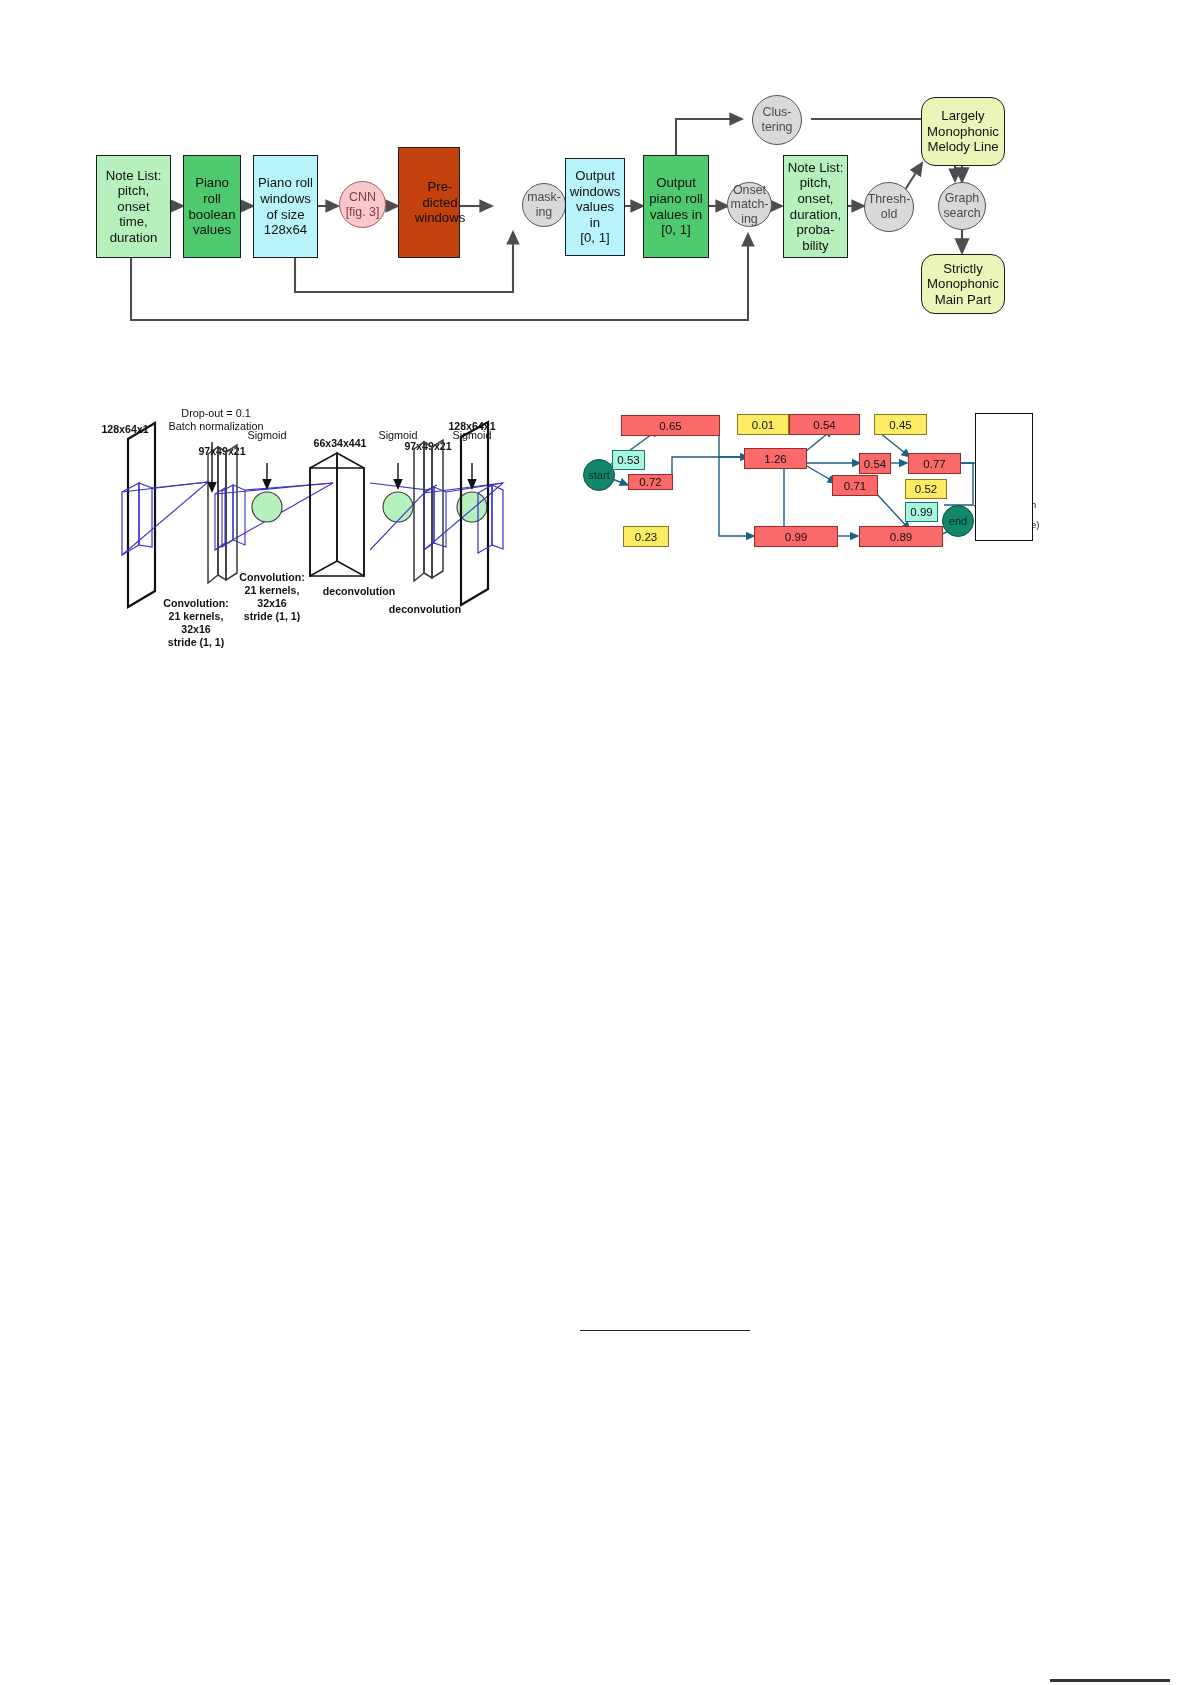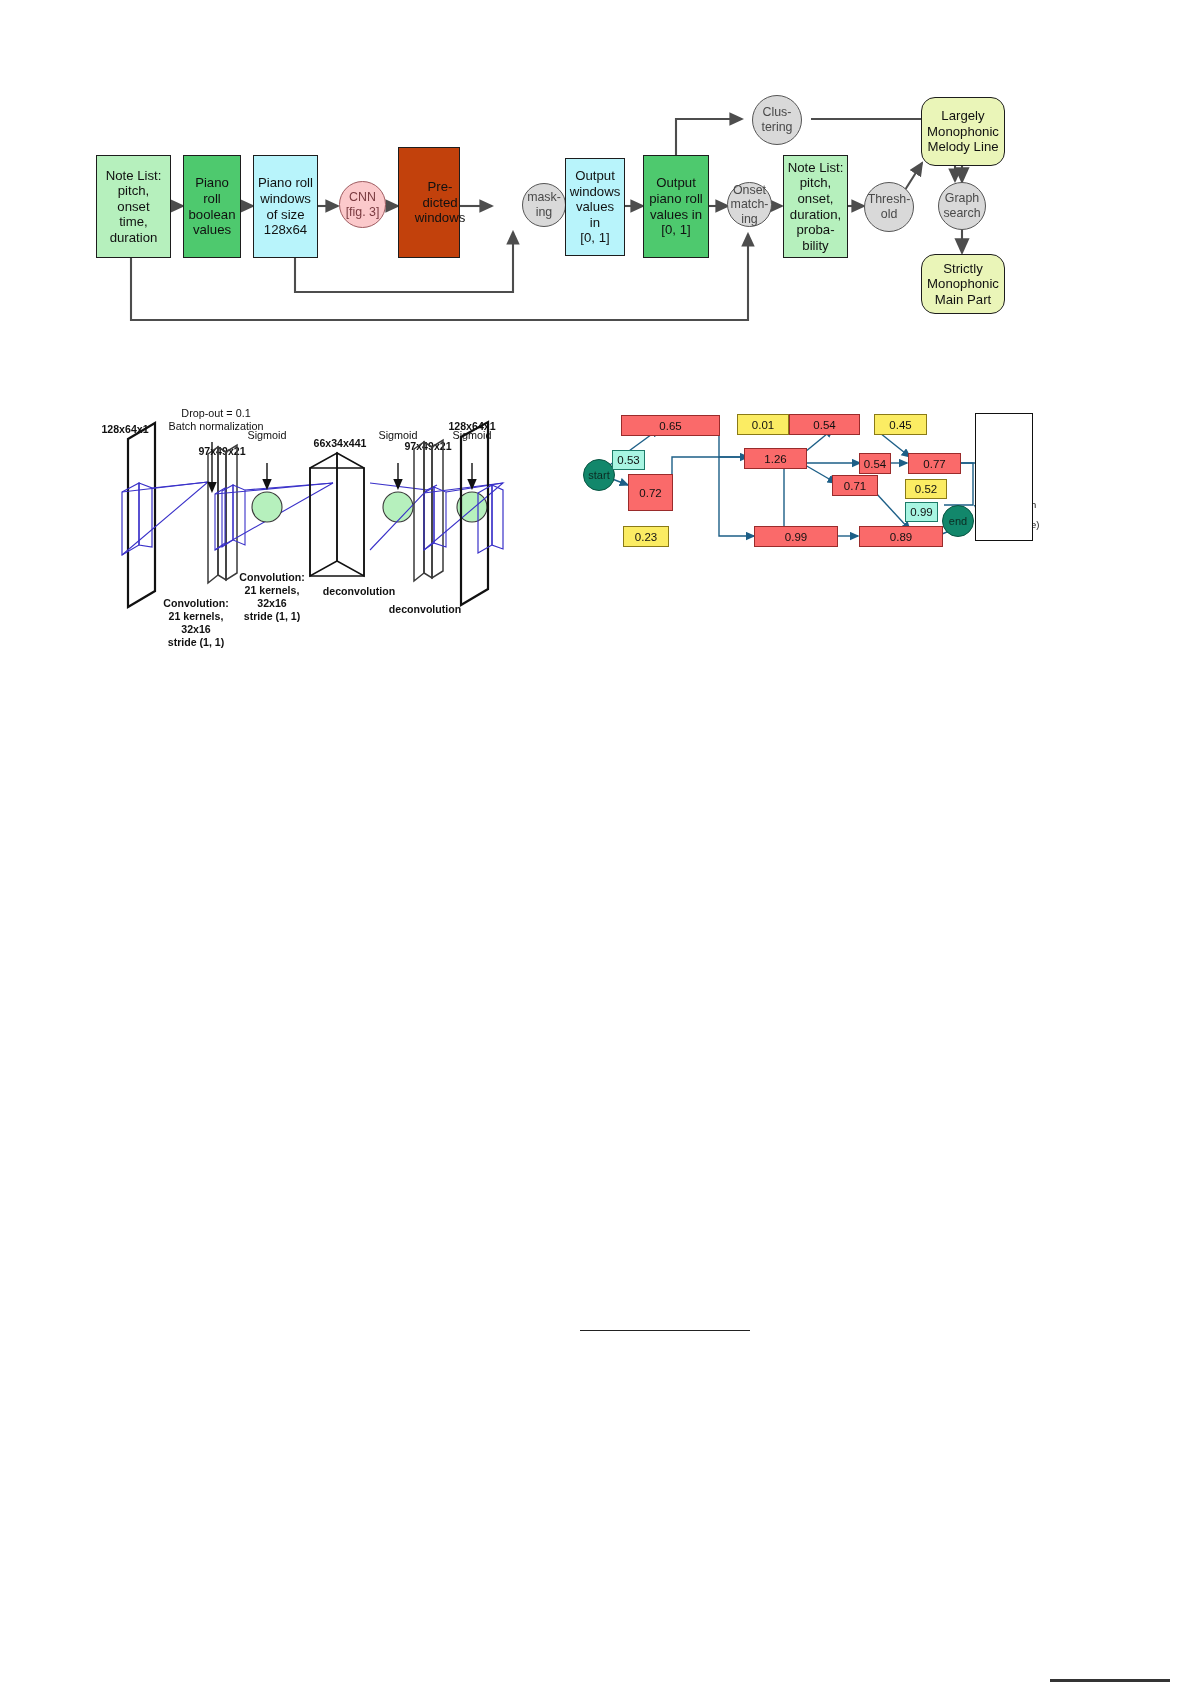--- a/index.html
+++ b/index.html
@@ -438,21 +438,21 @@
   </div>
 
   <div class="gnode red" style="left:61px; top:20px; width:99px; height:21px;">
     <span>0.65</span>
   </div>
 
   <div class="gnode cyan" style="left:52px; top:55px; width:33px; height:20px;">
     <span>0.53</span>
   </div>
 
-  <div class="gnode red" style="left:68px; top:79px; width:45px; height:37px;">
+  <div class="gnode red" style="left:68px; top:79px; width:45px; height:16px;">
     <span>0.72</span>
   </div>
 
   <div class="gnode yellow" style="left:177px; top:19px; width:52px; height:21px;">
     <span>0.01</span>
   </div>
 
   <div class="gnode red" style="left:229px; top:19px; width:71px; height:21px;">
     <span>0.54</span>
   </div>

